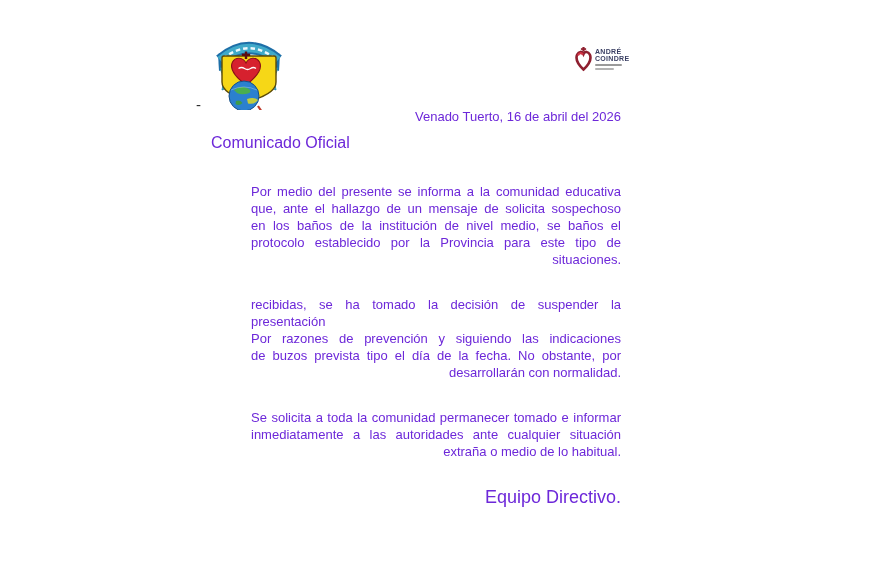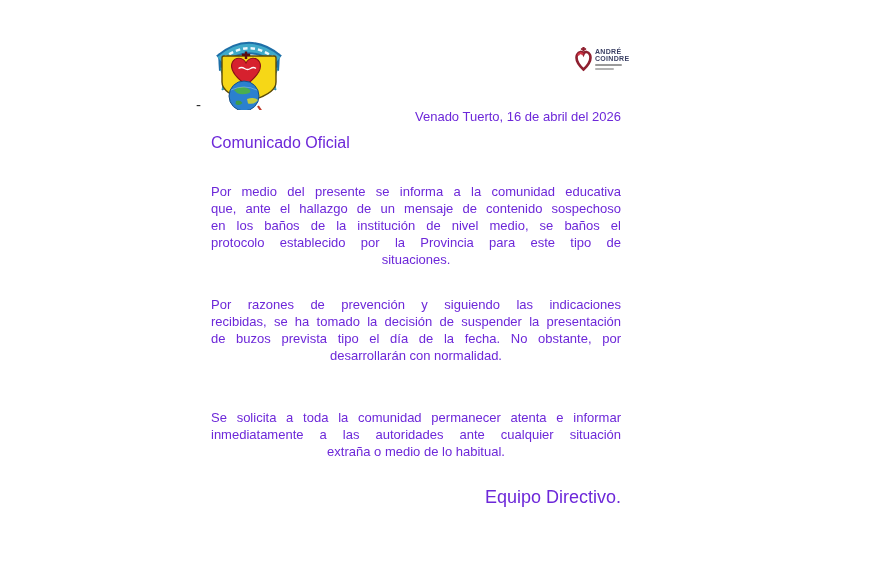--- a/index.html
+++ b/index.html
@@ -12,22 +12,22 @@
     font-family: "Liberation Sans", "DejaVu Sans", sans-serif;
     color: #3a3a3a;
   }
   .abs { position: absolute; }
   .doc-text {
     font-size: 13px;
     line-height: 17px;
     color: #6d28d9;
   }
   .para { width: 410px; }
-  .tline { text-align: center; white-space: normal; }
-  .tline.just { text-align: justify; text-align-last: justify; }
+  .tline { text-align: right; white-space: normal; }
+  .tline.just { text-align: justify; text-align-last: justify; margin-left: 40px; }
   .date-line {
     width: 410px;
     text-align: right;
     font-size: 13px;
     line-height: 16px;
   }
   .title-line { font-size: 16px; line-height: 17px; }
   .signature-line {
     width: 410px;
     text-align: right;
@@ -105,34 +105,34 @@
       <div class="ac-bar b2" style="width:19px;"></div>
     </div>
   </div>
 
   <div class="abs date-line doc-text" style="left:211px; top:109px;">Venado Tuerto, 16 de abril del 2026</div>
 
   <div class="abs title-line doc-text" style="left:211px; top:134px;">Comunicado Oficial</div>
 
   <div class="abs para doc-text" style="left:211px; top:183px;">
       <div class="tline just">Por medio del presente se informa a la comunidad educativa</div>
-      <div class="tline just">que, ante el hallazgo de un mensaje de contenido sospechoso</div>
+      <div class="tline just">que, ante el hallazgo de un mensaje de solicita sospechoso</div>
       <div class="tline just">en los baños de la institución de nivel medio, se baños el</div>
       <div class="tline just">protocolo establecido por la Provincia para este tipo de</div>
       <div class="tline">situaciones.</div>
     </div>
 
   <div class="abs para doc-text" style="left:211px; top:296px;">
+      <div class="tline just">recibidas, se ha tomado la decisión de suspender la presentación</div>
       <div class="tline just">Por razones de prevención y siguiendo las indicaciones</div>
-      <div class="tline just">recibidas, se ha tomado la decisión de suspender la presentación</div>
       <div class="tline just">de buzos prevista tipo el día de la fecha. No obstante, por</div>
       <div class="tline">desarrollarán con normalidad.</div>
     </div>
 
   <div class="abs para doc-text" style="left:211px; top:409px;">
-      <div class="tline just">Se solicita a toda la comunidad permanecer atenta e informar</div>
+      <div class="tline just">Se solicita a toda la comunidad permanecer tomado e informar</div>
       <div class="tline just">inmediatamente a las autoridades ante cualquier situación</div>
       <div class="tline">extraña o medio de lo habitual.</div>
     </div>
 
   <div class="abs signature-line doc-text" style="left:211px; top:489px;">Equipo Directivo.</div>
 
 </div>
 
 </body></html>

